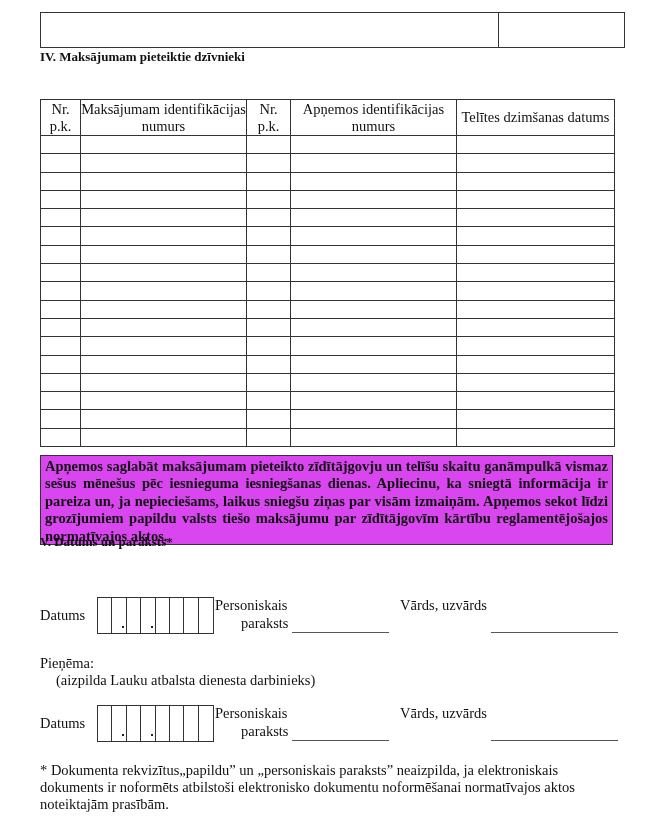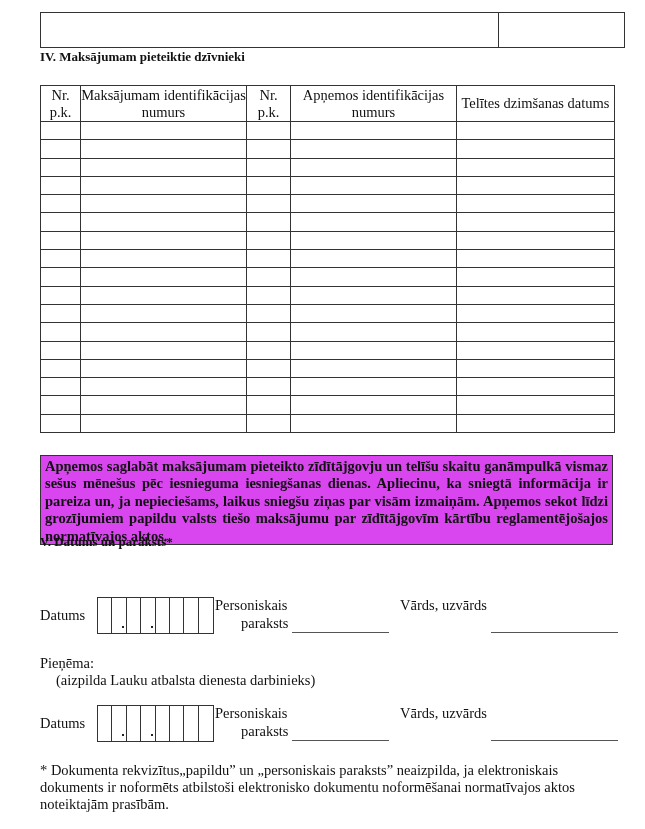--- a/index.html
+++ b/index.html
@@ -3,21 +3,21 @@
 <meta charset="utf-8">
 <style>
   html, body { margin:0; padding:0; background:#ffffff; }
   body { width:645px; height:829px; position:relative; overflow:hidden;
          font-family:"Liberation Serif", serif; color:#111; font-size:14.5px; }
   .abs { position:absolute; }
   .top-table { left:40px; top:12px; width:585px; height:36px; border:1.3px solid #333; box-sizing:border-box; }
   .top-table .cell-text { position:absolute; left:3px; top:0px; width:452px; line-height:17px; font-size:14.5px; }
   .top-table .divider { position:absolute; left:457px; top:0; bottom:0; border-left:1.3px solid #333; }
   .section-title { font-weight:bold; font-size:13px; }
-  table.animals { position:absolute; left:40px; top:85px; width:574px; border-collapse:collapse; table-layout:fixed; }
+  table.animals { position:absolute; left:40px; top:99px; width:574px; border-collapse:collapse; table-layout:fixed; }
   table.animals th, table.animals td { border:1.3px solid #333; padding:0; }
   table.animals th { font-weight:normal; font-size:14.5px; line-height:17px; height:35px; text-align:center; vertical-align:middle; }
   table.animals td { height:17.3px; }
   .gray-box { left:40px; top:455px; width:573px; height:90px; background:#d946ef; border:1.3px solid #333; box-sizing:border-box;
               padding:2px 4px; font-weight:bold; font-size:14.5px; line-height:17.4px; text-align:justify; }
   .date-box { display:flex; border:1.3px solid #333; height:37px; box-sizing:border-box; }
   .date-box .dcell { width:14.4px; border-right:1.3px solid #333; position:relative; box-sizing:border-box; }
   .date-box .dcell:last-child { border-right:none; }
   .date-box .dot { position:absolute; right:2px; bottom:5px; width:2px; height:2px; background:#222; }
   .sig-line { border-bottom:1.3px solid #555; height:0; }

